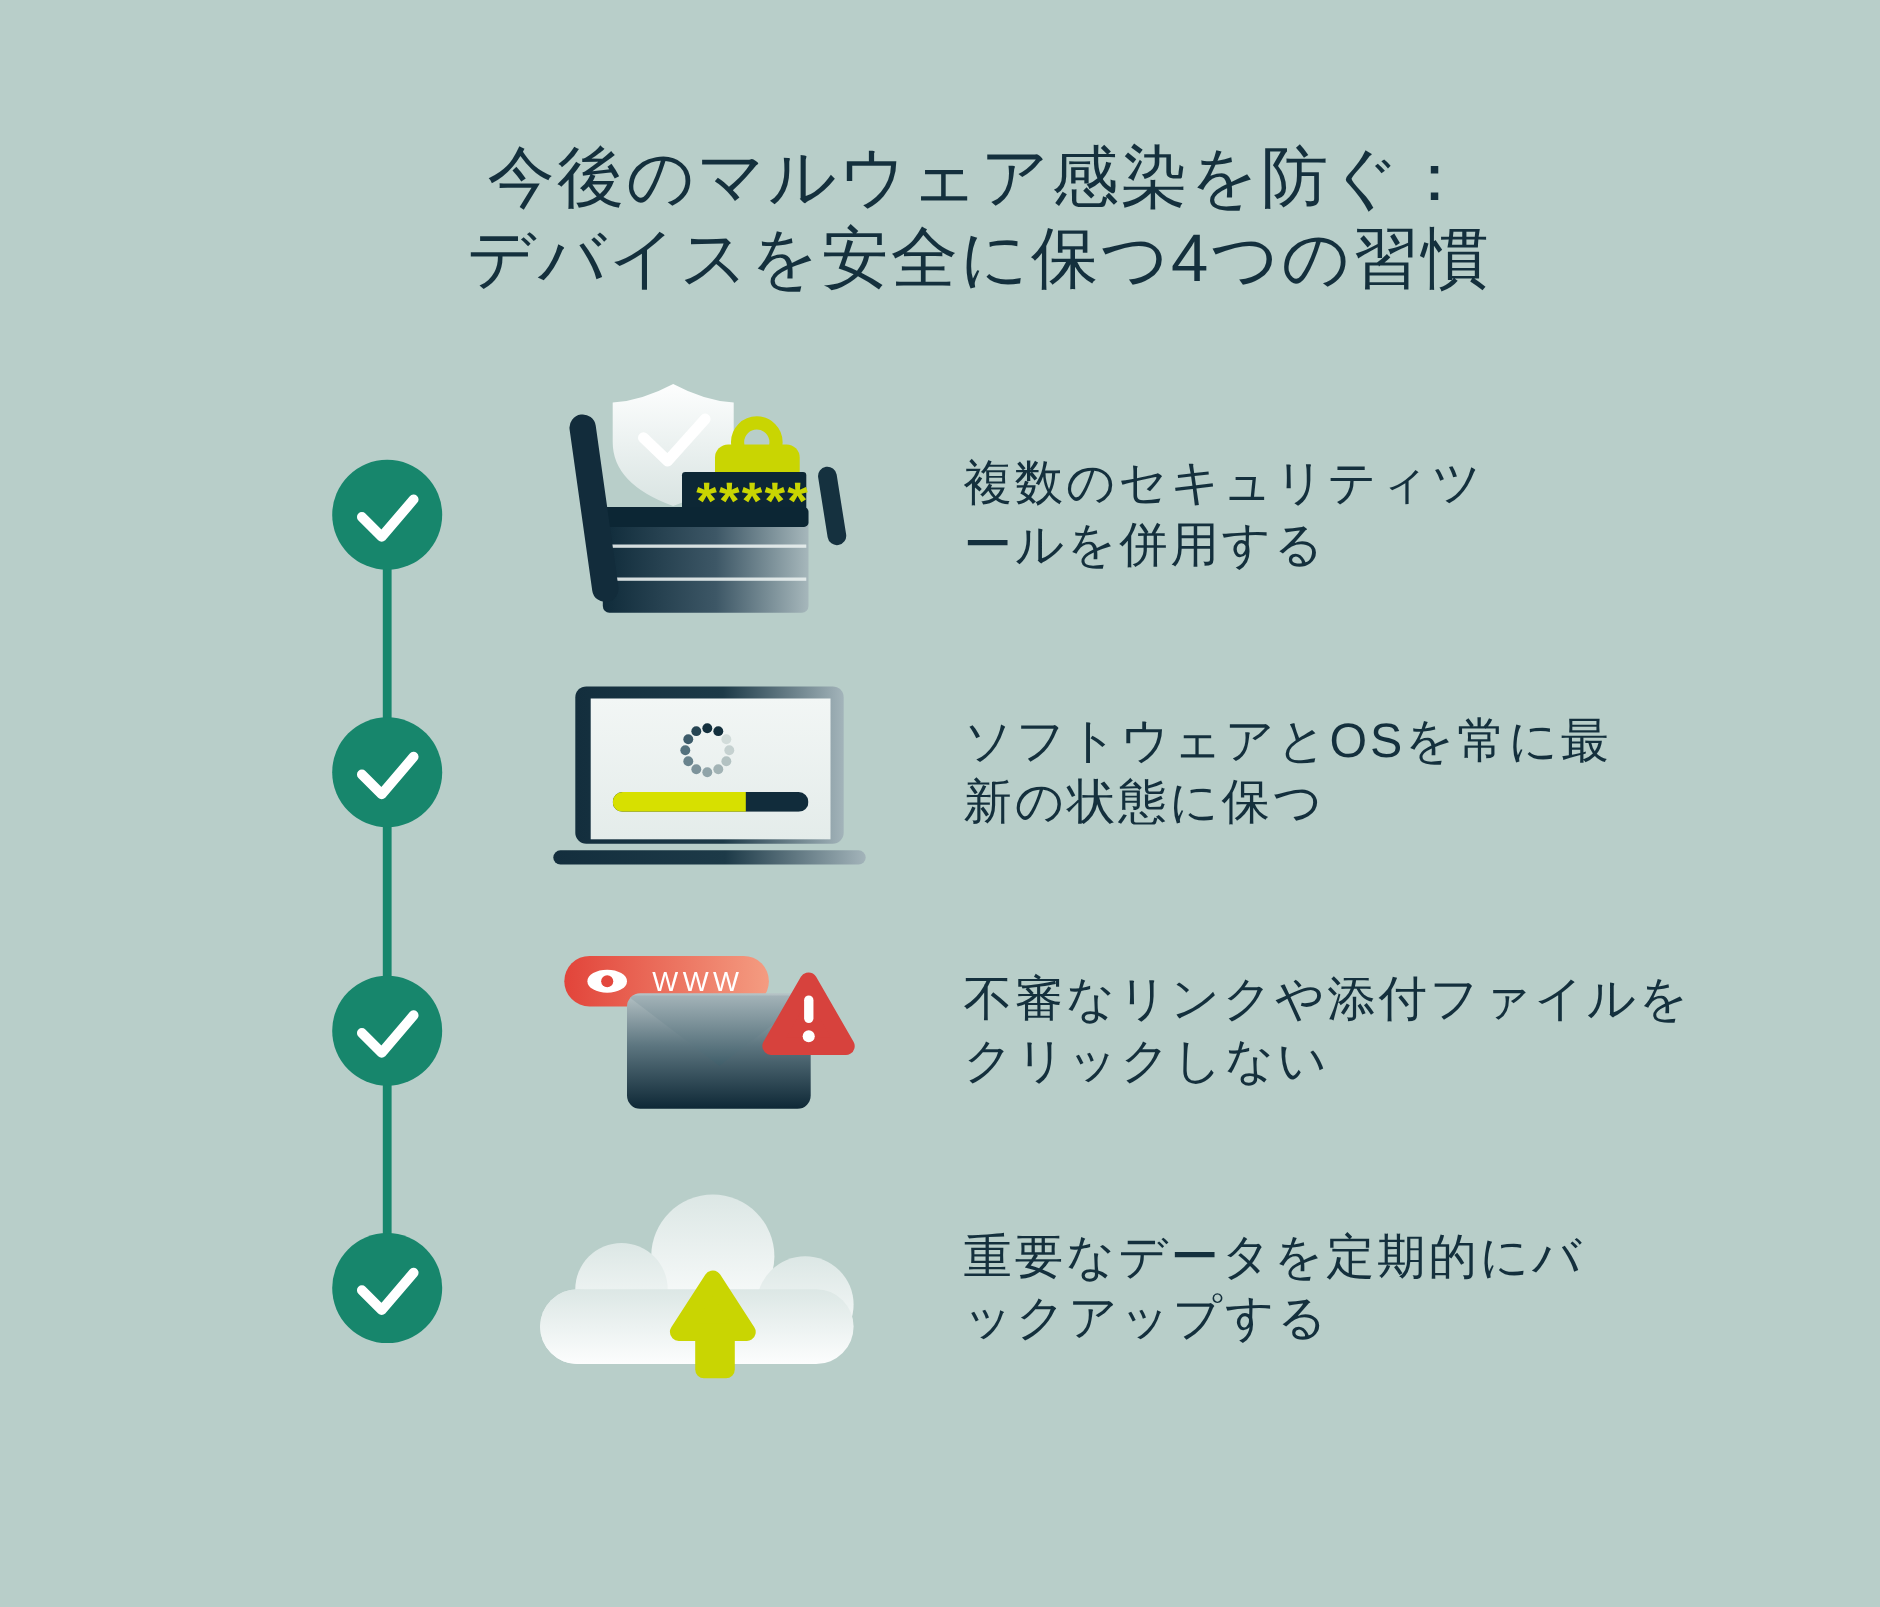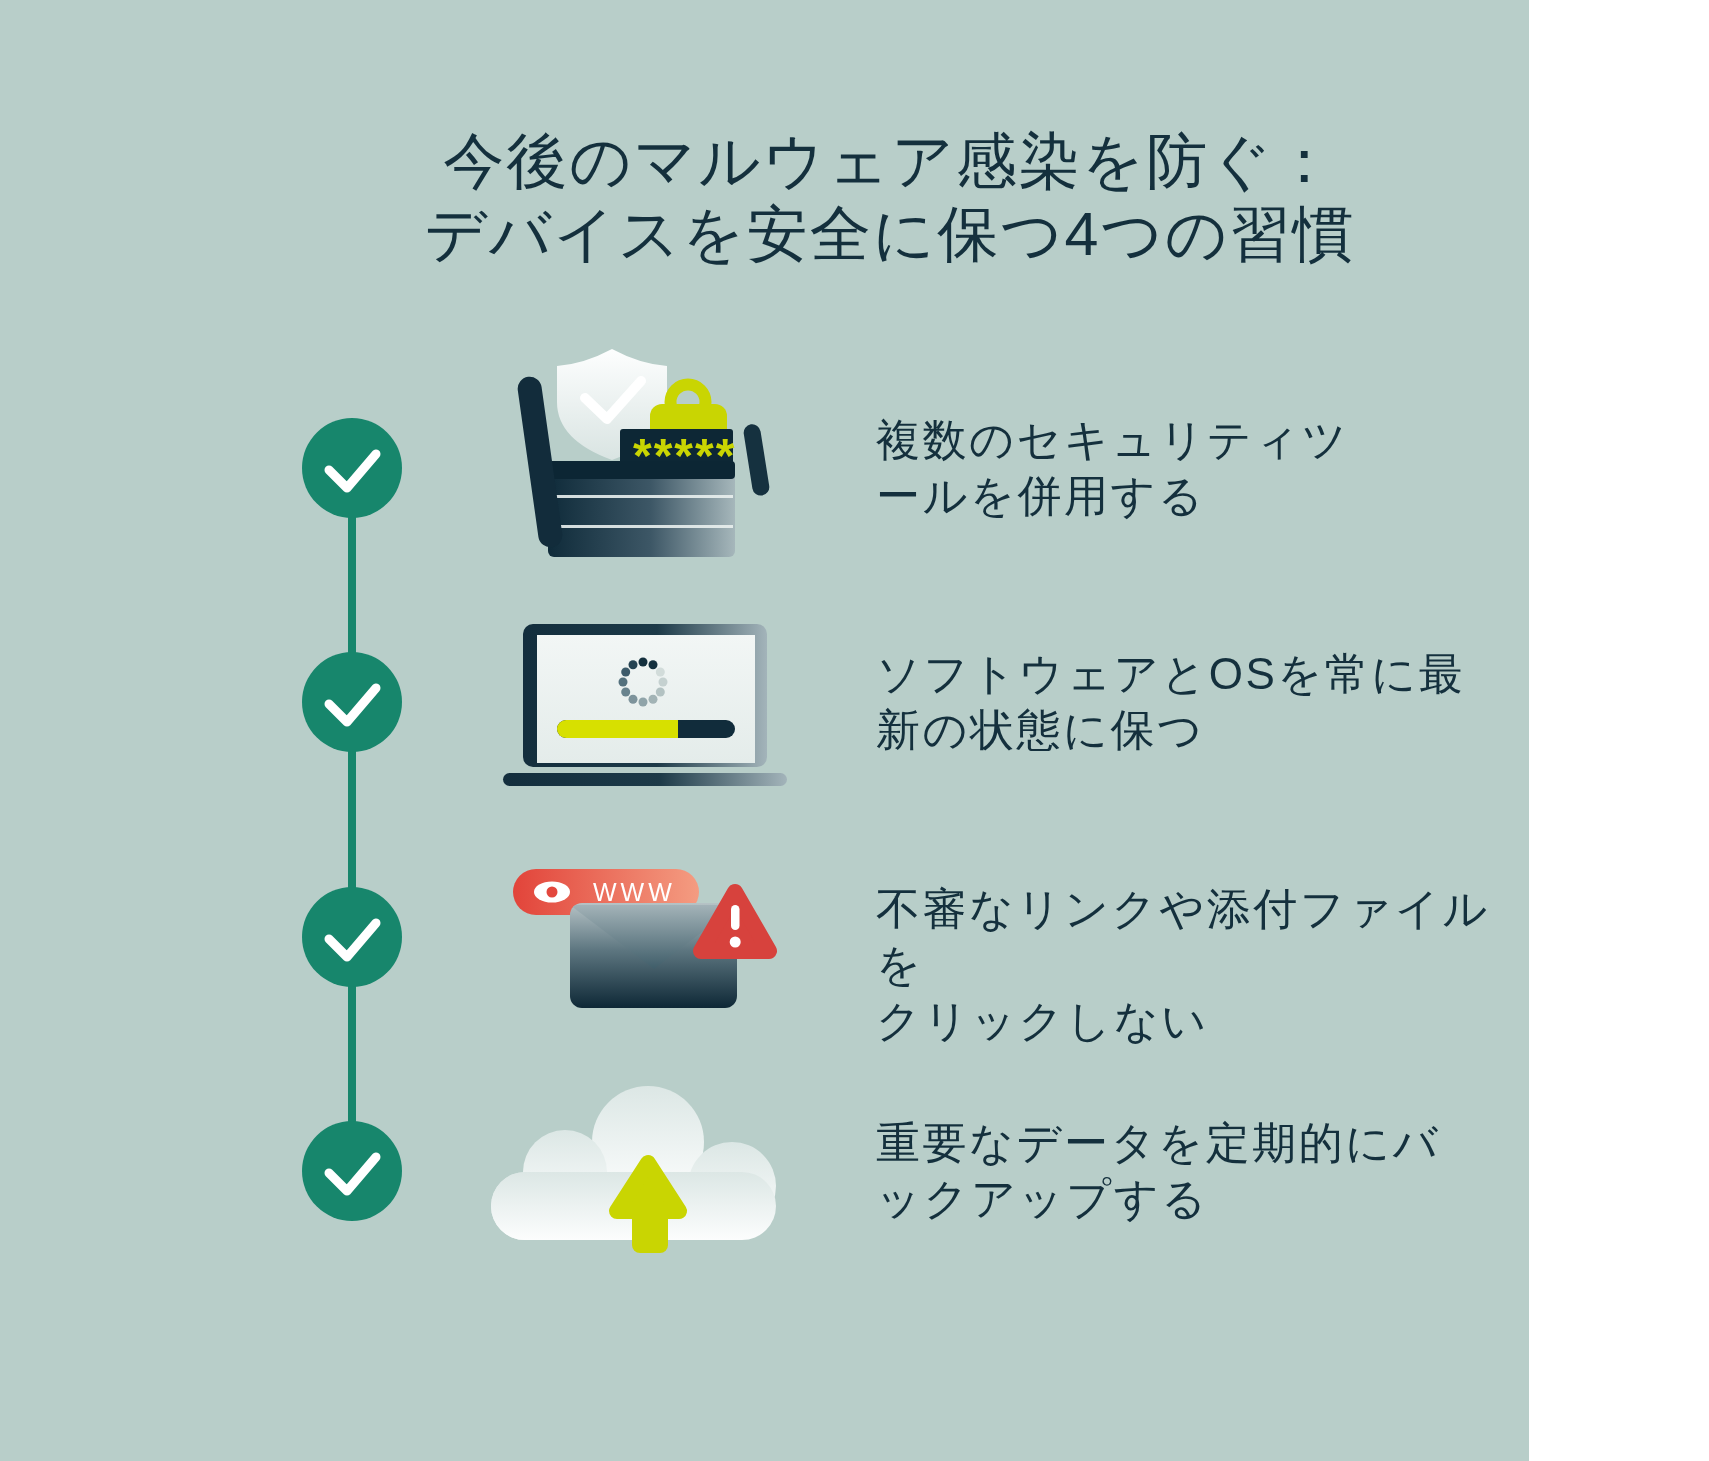--- a/index.html
+++ b/index.html
@@ -1,18 +1,18 @@
 <!DOCTYPE html>
 <html><head>
 <meta charset="utf-8">
 <style>
   html,body{margin:0;padding:0;}
   .canvas{
     position:relative;
-    width:1529px;height:1461px;
+    width:1709px;height:1461px;
     background:#b8cec9;
     overflow:hidden;
     font-family:"Liberation Sans",sans-serif;
   }
   .title{
     position:absolute;
     top:84px;left:71px;width:1638px;
     text-align:center;
     font-size:61px;line-height:73px;
     letter-spacing:2px;

